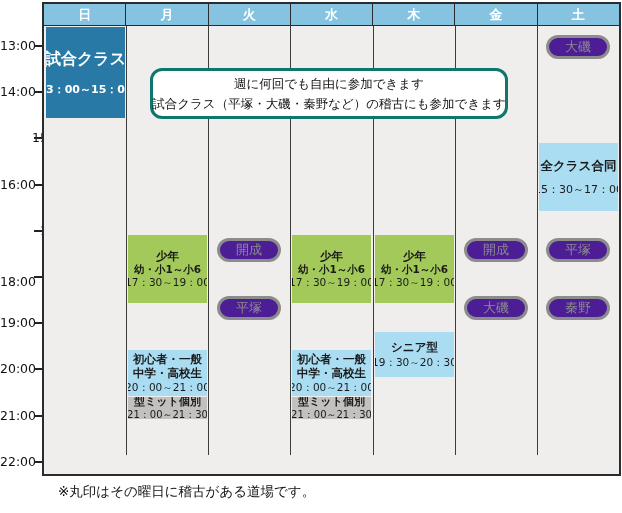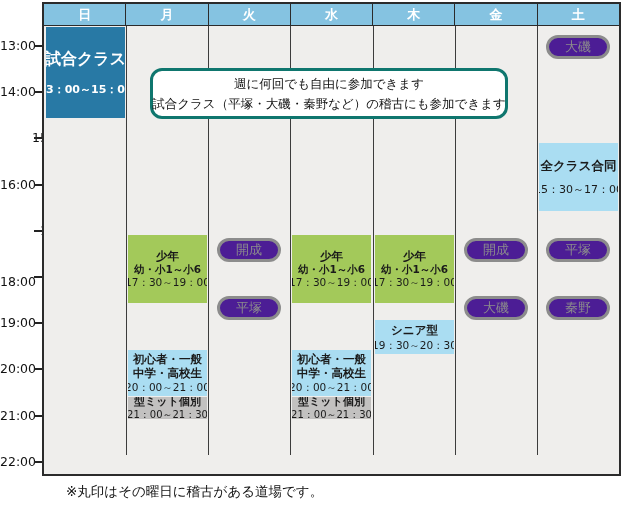--- a/index.html
+++ b/index.html
@@ -59,21 +59,21 @@
     font-size:13px;font-weight:normal;color:#8C8C8C;white-space:nowrap;
   }
   
   .note-box{
     position:absolute;left:106px;top:42px;width:358px;height:51px;box-sizing:border-box;
     background:#fff;border:3px solid #0f766e;border-radius:12px;z-index:5;
     display:flex;flex-direction:column;align-items:center;justify-content:center;
   }
   .note-box div{font-size:12.5px;line-height:1.55;color:#111;white-space:nowrap;}
   
-  .footnote{position:absolute;left:66px;top:483px;font-size:13.5px;color:#111;}
+  .footnote{position:absolute;left:58px;top:483px;font-size:13.5px;color:#111;}
 </style>
 </head>
 <body>
 
 <div class="root">
 
   <div id="timeAxis">
       <div class="time-label" style="top: 46px;">13:00</div>
       <div class="time-tick" style="top: 45px;"></div>
       <div class="time-label" style="top: 92.2px;">14:00</div>
@@ -149,21 +149,21 @@
         </div>
         <div class="ev ev-mitt" style="top: 371px; height: 22px; left: 248px; width: 79px; background: rgb(194, 193, 192); color: rgb(26, 26, 26);">
           <div class="l">型ミット個別</div>
           <div class="t">21：00～21：30</div>
         </div>
         <div class="ev ev-green" style="top: 209px; height: 68px; left: 331px; width: 79px; background: rgb(163, 201, 90); color: rgb(26, 26, 26);">
           <div class="l">少年</div>
           <div class="l l2">幼・小1～小6</div>
           <div class="t">17：30～19：00</div>
         </div>
-        <div class="ev ev-senior" style="top: 294px; height: 34px; left: 331px; width: 79px; background: rgb(170, 221, 242); color: rgb(26, 26, 26);">
+        <div class="ev ev-senior" style="top: 306px; height: 45px; left: 331px; width: 79px; background: rgb(170, 221, 242); color: rgb(26, 26, 26);">
           <div class="l">シニア型</div>
           <div class="t">19：30～20：30</div>
         </div>
         <div class="oval" style="left: 420px; top: 212px; border-color: rgb(140, 140, 140); color: rgb(140, 140, 140);">開成</div>
         <div class="oval" style="left: 420px; top: 270px; border-color: rgb(140, 140, 140); color: rgb(140, 140, 140);">大磯</div>
         <div class="oval" style="left: 502px; top: 9px; border-color: rgb(140, 140, 140); color: rgb(140, 140, 140);">大磯</div>
         <div class="ev ev-allclass" style="top: 117px; height: 68px; left: 495px; width: 79px; background: rgb(170, 221, 242); color: rgb(26, 26, 26);">
           <div class="l">全クラス合同</div>
           <div class="t">15：30～17：00</div>
         </div>

